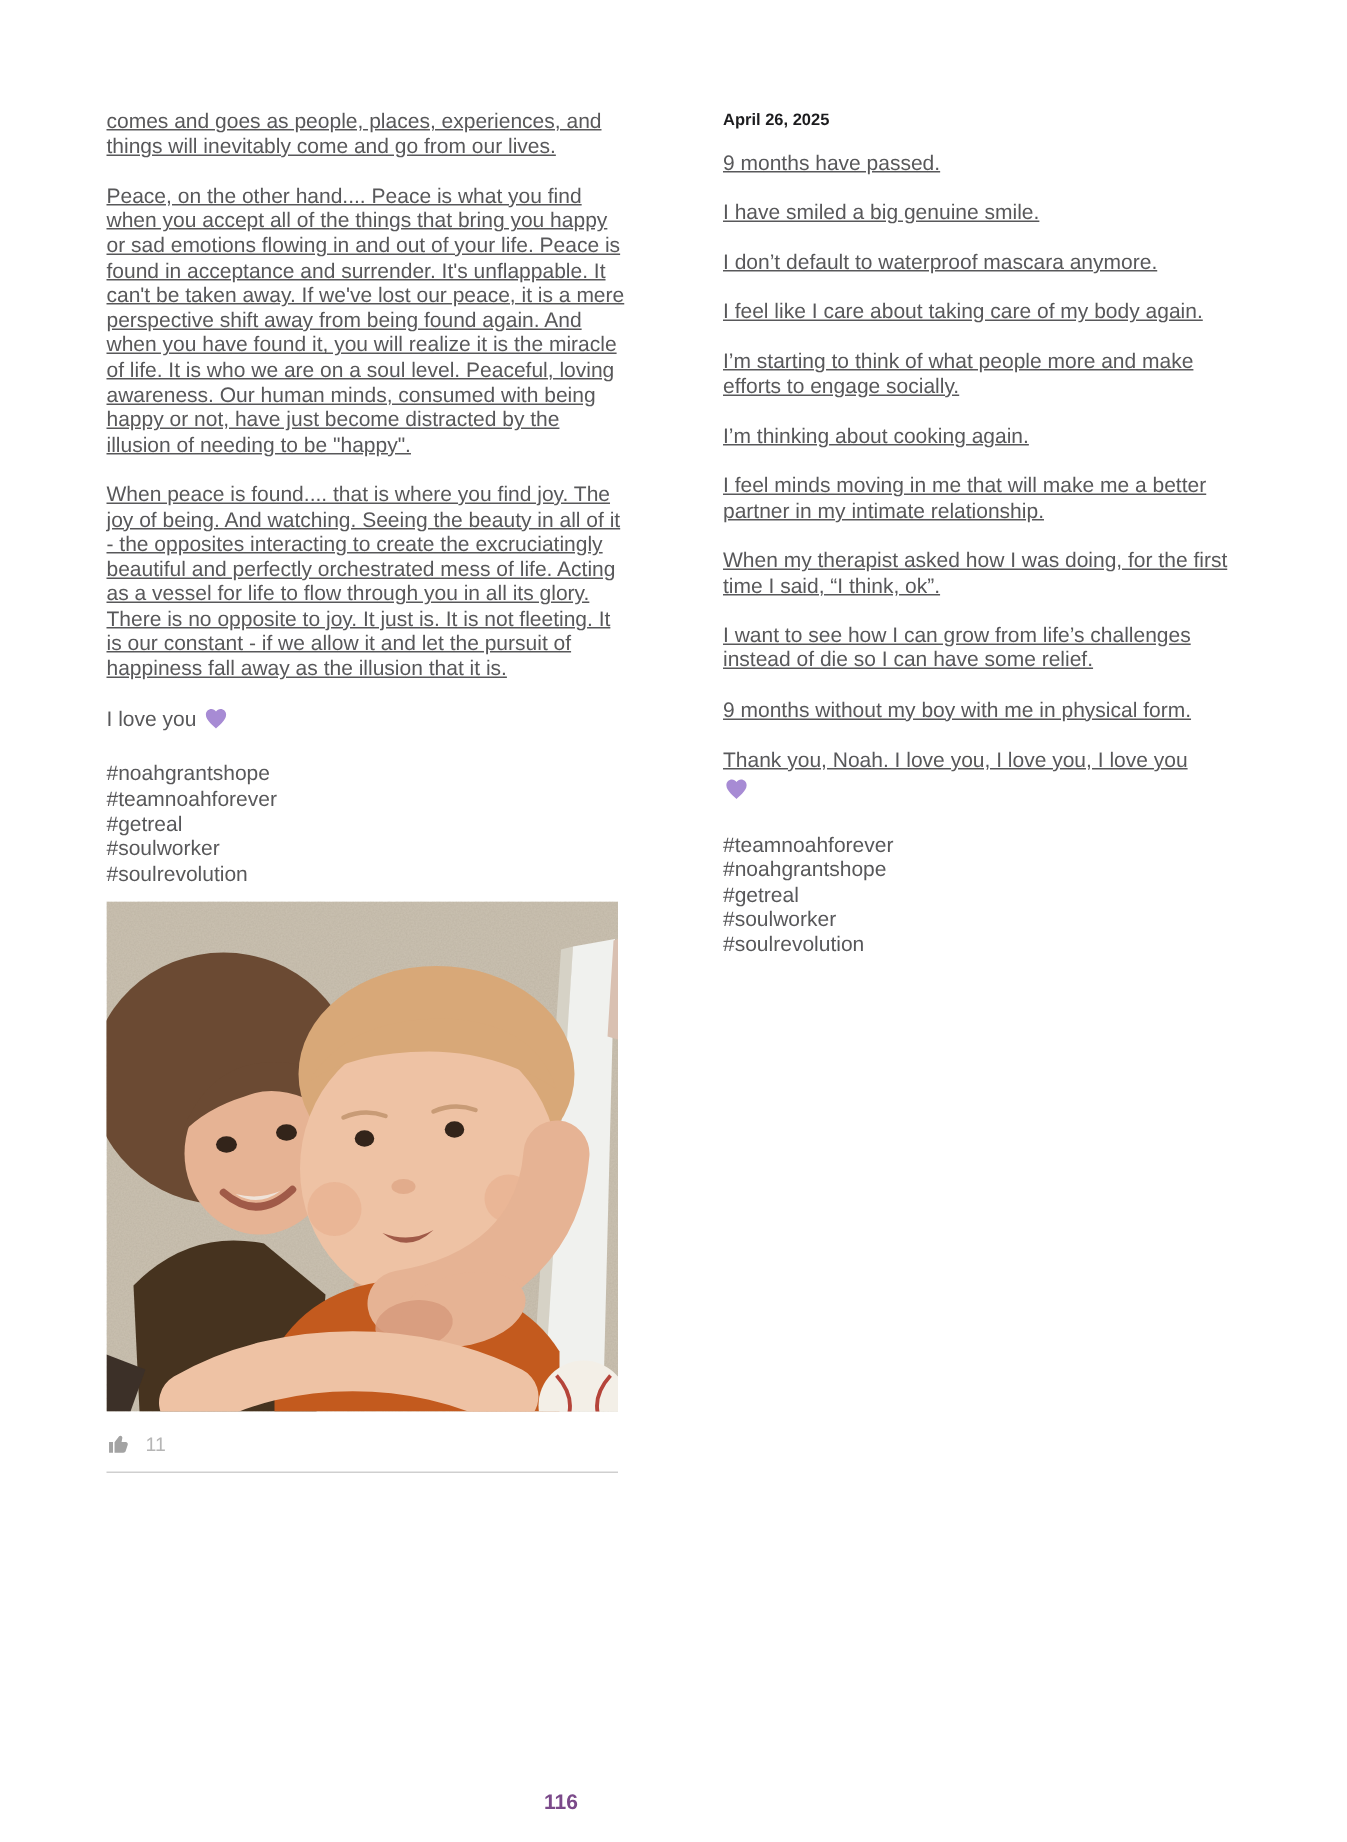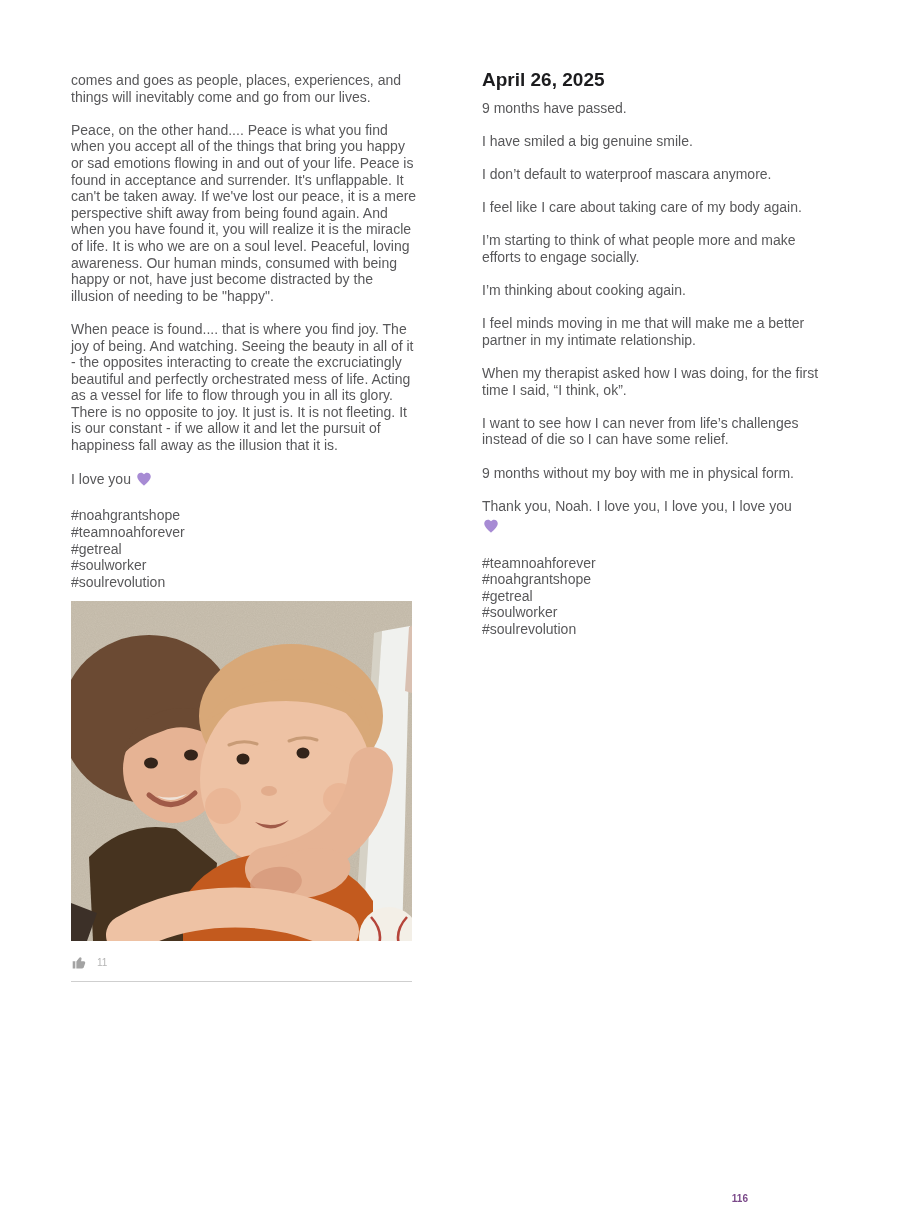--- a/index.html
+++ b/index.html
@@ -4,32 +4,32 @@
 <style>
   html,body{margin:0;padding:0;background:#ffffff;}
   .page{
     position:relative;width:898px;height:1228px;background:#ffffff;overflow:hidden;
     font-family:"Liberation Sans","DejaVu Sans",sans-serif;
     color:#58585a;
   }
   .col{position:absolute;top:72px;font-size:14px;line-height:16.6px;}
   .col-left{left:71px;width:347px;}
   .col-right{left:482px;width:347px;}
-  .col p{margin:0 0 16.6px 0;}
-  .date{font-weight:bold;color:#1c1c1e;font-size:19px;margin:0 0 11px 0;}
+  .col p{margin:0 0 16.6px 0;text-decoration:underline;}
+  .date{font-weight:bold;color:#1c1c1e;font-size:11px;margin:0 0 11px 0;}
   .hashtags div{line-height:16.6px;}
   .love-line{margin:0 0 16.6px 0;}
   .heart{display:inline-block;vertical-align:-3px;}
   .heart-block{display:block;margin-top:3px;}
   .photo{display:block;width:341px;height:340px;margin-top:11px;}
-  .like-row{display:flex;align-items:center;gap:9px;margin-top:13px;color:#b5b5b5;font-size:10px;}
+  .like-row{display:flex;align-items:center;gap:9px;margin-top:13px;color:#b5b5b5;font-size:13px;}
   .like-row svg{display:block;}
   .divider{width:341px;border-top:1px solid #cfcfcf;margin-top:10px;}
-  .page-number{position:absolute;top:1193px;left:0;width:748px;text-align:right;
-    font-size:10px;font-weight:bold;color:#7b4a8a;}
+  .page-number{position:absolute;top:1193px;left:0;width:748px;text-align:center;
+    font-size:14px;font-weight:bold;color:#7b4a8a;}
 </style>
 </head>
 <body>
 
 <div class="page">
 
   <div class="col col-left">
     <div>
         <p>comes and goes as people, places, experiences, and things will inevitably come and go from our lives.</p>
         <p>Peace, on the other hand.... Peace is what you find when you accept all of the things that bring you happy or sad emotions flowing in and out of your life. Peace is found in acceptance and surrender. It's unflappable. It can't be taken away. If we've lost our peace, it is a mere perspective shift away from being found again. And when you have found it, you will realize it is the miracle of life. It is who we are on a soul level. Peaceful, loving awareness. Our human minds, consumed with being happy or not, have just become distracted by the illusion of needing to be "happy".</p>
@@ -116,21 +116,21 @@
 
     <div>
         <p>9 months have passed.</p>
         <p>I have smiled a big genuine smile.</p>
         <p>I don’t default to waterproof mascara anymore.</p>
         <p>I feel like I care about taking care of my body again.</p>
         <p>I’m starting to think of what people more and make efforts to engage socially.</p>
         <p>I’m thinking about cooking again.</p>
         <p>I feel minds moving in me that will make me a better partner in my intimate relationship.</p>
         <p>When my therapist asked how I was doing, for the first time I said, “I think, ok”.</p>
-        <p>I want to see how I can never from life’s challenges instead of die so I can have some relief.</p>
+        <p>I want to see how I can grow from life’s challenges instead of die so I can have some relief.</p>
         <p>9 months without my boy with me in physical form.</p>
       </div>
 
     <p>
       <span>Thank you, Noah. I love you, I love you, I love you</span>
       <span class="heart heart-block">
         <svg width="18" height="17" viewBox="0 0 20 18">
           <path d="M10 17C8.6 15.6 2.5 11 2.5 6.8 2.5 4.3 4.4 2.6 6.6 2.6 8 2.6 9.2 3.3 10 4.4 10.8 3.3 12 2.6 13.4 2.6 15.6 2.6 17.5 4.3 17.5 6.8 17.5 11 11.4 15.6 10 17Z" fill="#a78bd4"></path>
         </svg>
       </span>

